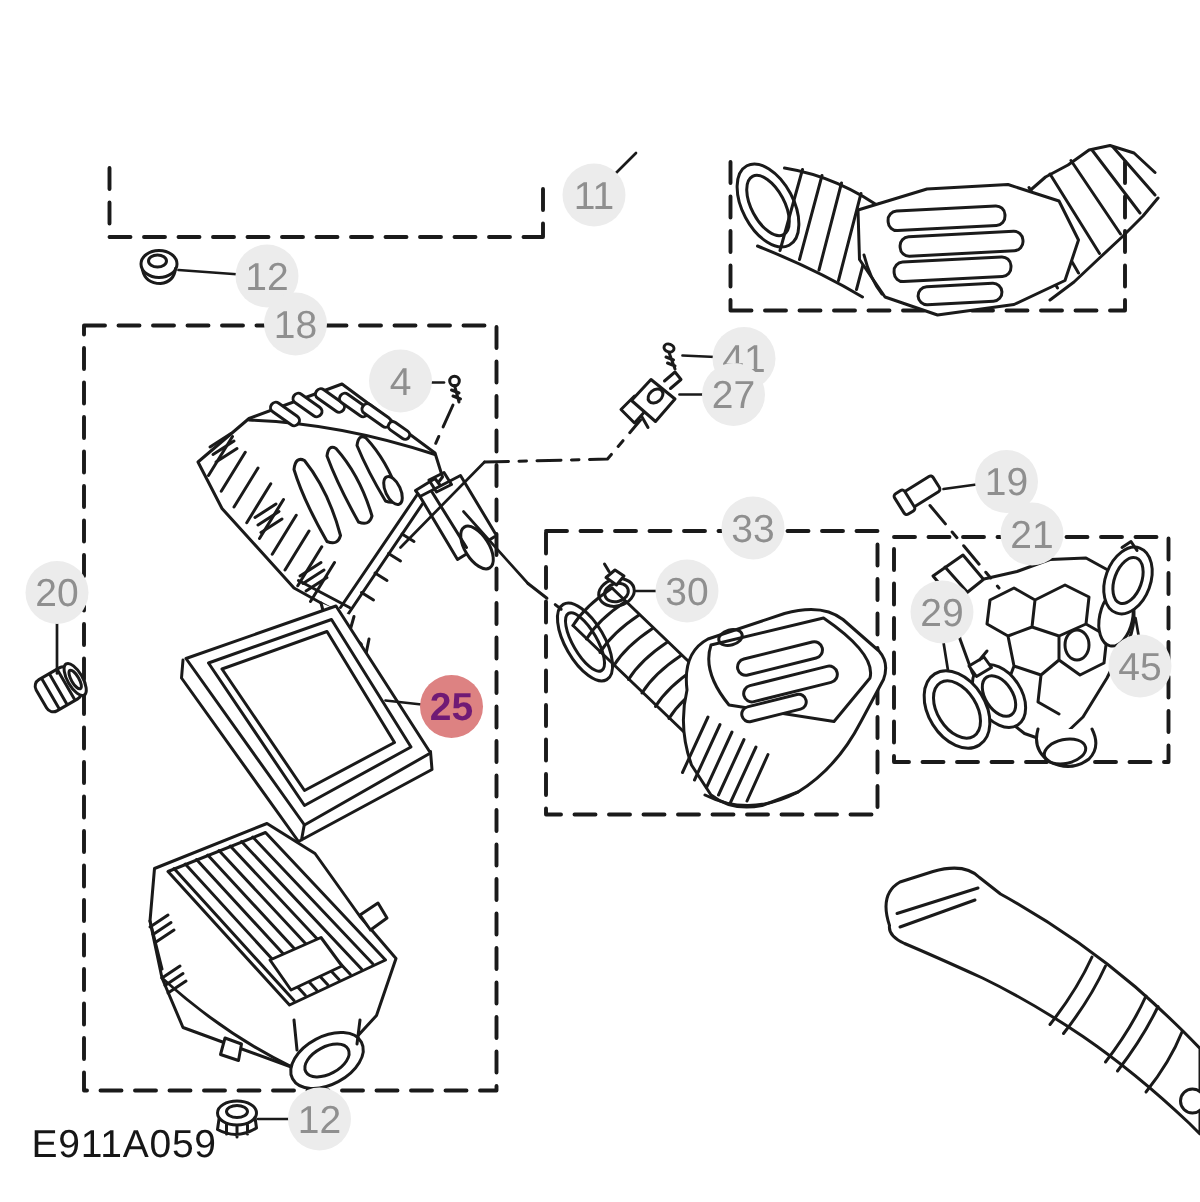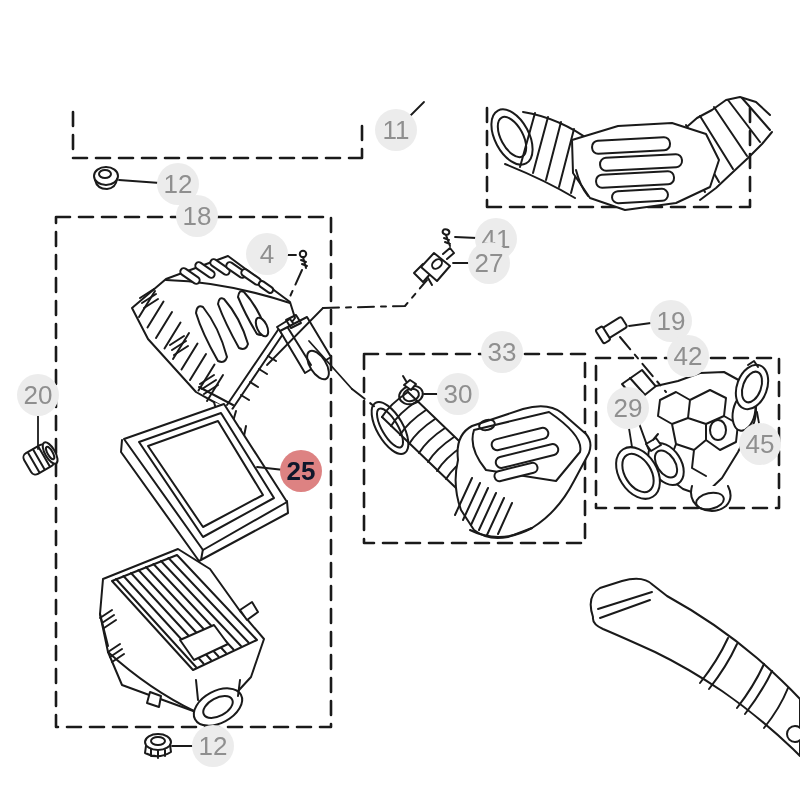--- a/index.html
+++ b/index.html
@@ -3,21 +3,21 @@
 <meta charset="utf-8">
 <style>
   html,body{margin:0;padding:0;background:#fff;}
   body{width:800px;height:801px;position:relative;overflow:hidden;
        font-family:"Liberation Sans",sans-serif;}
   .stage{position:absolute;left:0;top:0;width:800px;height:801px;margin-top:40px;}
   svg.art{position:absolute;left:0;top:0;}
   .badge{position:absolute;width:42px;height:42px;margin:0;border-radius:50%;
          background:#ececec;color:#8f8f8f;font-size:26px;line-height:42px;
          text-align:center;user-select:none;}
-  .badge.hl{background:#dd8282;color:#0f172a;font-weight:bold;}
+  .badge.hl{background:#dd8282;color:#701a75;font-weight:bold;}
   .code{position:absolute;left:21px;top:707px;font-size:26px;color:#161616;
         letter-spacing:0.5px;}
 </style>
 </head>
 <body>
 
 <div class="stage">
 
 <svg class="art" width="800" height="801" viewBox="0 0 800 801" stroke="#1a1a1a" fill="none" stroke-width="2" stroke-linecap="round" stroke-linejoin="round">
 
@@ -225,19 +225,20 @@
   <div class="badge" style="left:375px;top:69px">11</div>
   <div class="badge" style="left:157px;top:123px">12</div>
   <div class="badge" style="left:176px;top:155px">18</div>
   <div class="badge" style="left:246px;top:193px">4</div>
   <div class="badge" style="left:475px;top:178px">41</div>
   <div class="badge" style="left:468px;top:202px">27</div>
   <div class="badge" style="left:17px;top:334px">20</div>
   <div class="badge" style="left:650px;top:260px">19</div>
   <div class="badge" style="left:481px;top:291px">33</div>
   <div class="badge" style="left:437px;top:333px">30</div>
-  <div class="badge" style="left:667px;top:295px">42</div>
+  <div class="badge" style="left:667px;top:295px">21</div>
   <div class="badge" style="left:607px;top:347px">29</div>
   <div class="badge" style="left:739px;top:383px">45</div>
   <div class="badge hl" style="left:280px;top:410px">25</div>
   <div class="badge" style="left:192px;top:685px">12</div>
 
+  <div class="code">E911A059</div>
 </div>
 
 </body></html>

